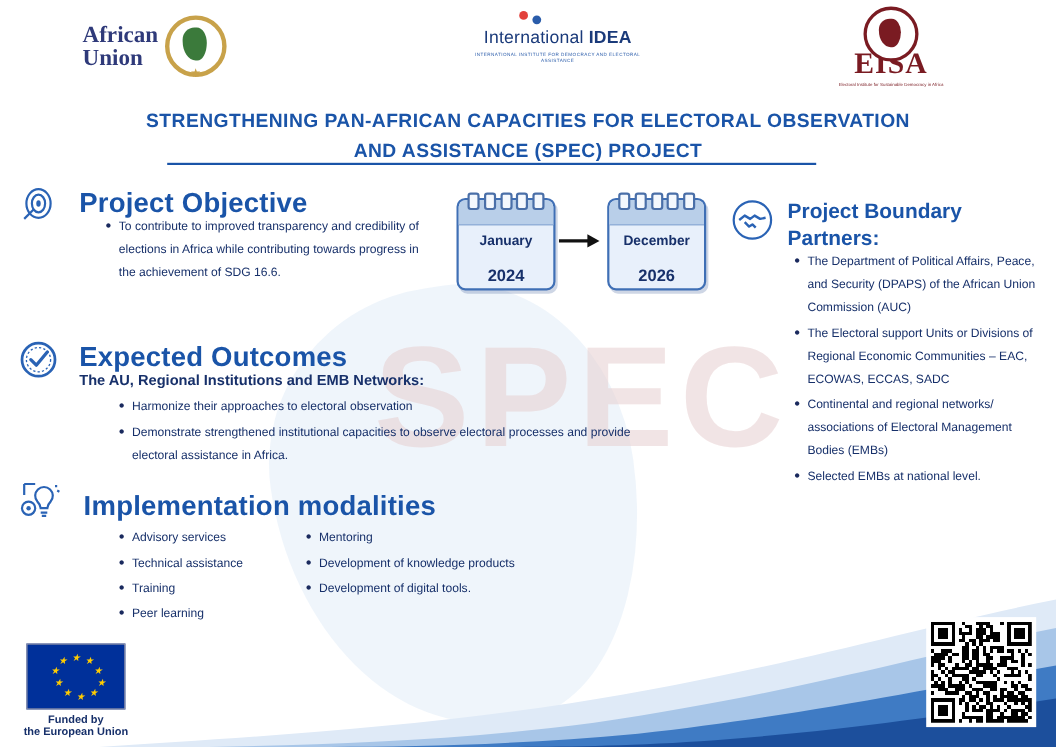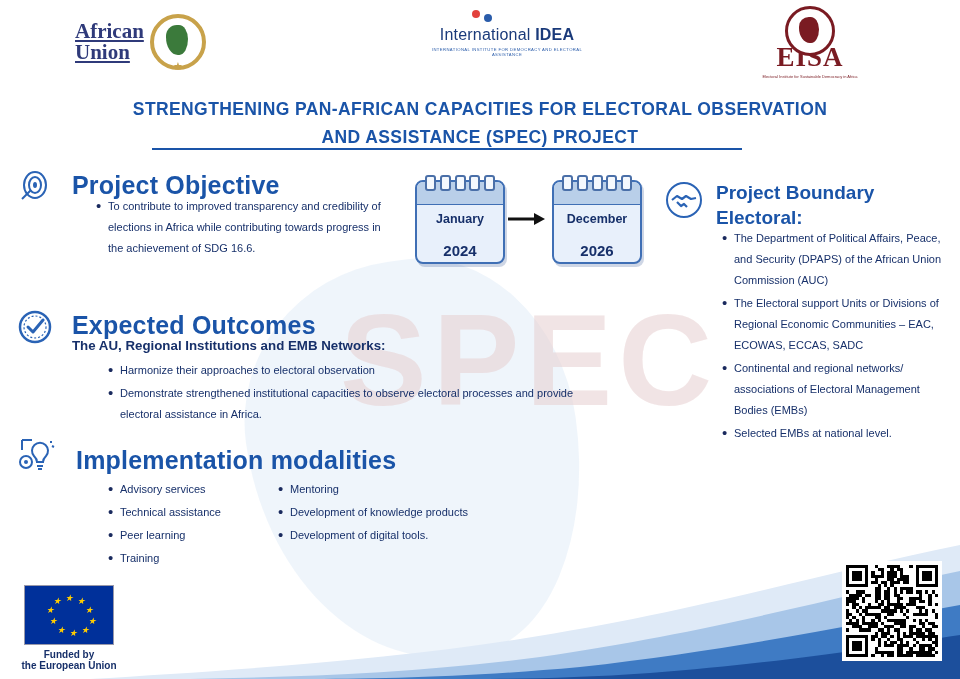--- a/index.html
+++ b/index.html
@@ -60,21 +60,20 @@
     position: absolute;
     left: 75px; top: 14px;
     display: flex; align-items: center; gap: 6px;
   }
   .logo-au .txt {
     font-family: "Liberation Serif", serif;
     font-size: 21px;
     font-weight: bold;
     color: #2f3a7a;
     line-height: 21px;
-    text-decoration: underline;
   }
   .logo-au .ring {
     width: 48px; height: 48px;
     border-radius: 50%;
     border: 4px solid #c8a24a;
     background: #ffffff;
     position: relative;
   }
   .logo-au .ring:after {
     content: "";
@@ -481,42 +480,42 @@
       <circle cx="12" cy="30" r="2" fill="#2a63b5"></circle>
       <path d="M36 10 l2 0 M38 14 l2 1" stroke="#2a63b5" stroke-width="2"></path>
     </svg>
   </div>
   <div class="sec-head" style="left:76px; top:446px;">Implementation modalities</div>
 
   <div class="impl-col1 body-text">
     <ul class="bul">
       <li>Advisory services</li>
       <li>Technical assistance</li>
+      <li>Training</li>
       <li>Peer learning</li>
-      <li>Training</li>
     </ul>
   </div>
   <div class="impl-col2 body-text">
     <ul class="bul">
       <li>Mentoring</li>
       <li>Development of knowledge products</li>
       <li>Development of digital tools.</li>
     </ul>
   </div>
 
   <div class="icon-box" style="left:662px; top:178px;">
     <svg width="44" height="44" viewBox="0 0 44 44">
       <circle cx="22" cy="22" r="17" fill="none" stroke="#2a63b5" stroke-width="2"></circle>
       <path d="M10 22 l5 -4 l5 3 l4 -3 l5 3 l5 -1" fill="none" stroke="#2a63b5" stroke-width="2.2" stroke-linejoin="round"></path>
       <path d="M15 24 l4 4 l3 -2 l3 3" fill="none" stroke="#2a63b5" stroke-width="2.2" stroke-linejoin="round"></path>
     </svg>
   </div>
   <div class="partners-head">
     <div>Project Boundary</div>
-    <div>Electoral:</div>
+    <div>Partners:</div>
   </div>
   <div class="partners-list body-text">
     <ul class="bul">
       <li>The Department of Political Affairs, Peace, and Security (DPAPS) of the African Union Commission (AUC)</li>
       <li>The Electoral support Units or Divisions of Regional Economic Communities – EAC, ECOWAS, ECCAS, SADC</li>
       <li>Continental and regional networks/ associations of Electoral Management Bodies (EMBs)</li>
       <li>Selected EMBs at national level.</li>
     </ul>
   </div>
 

